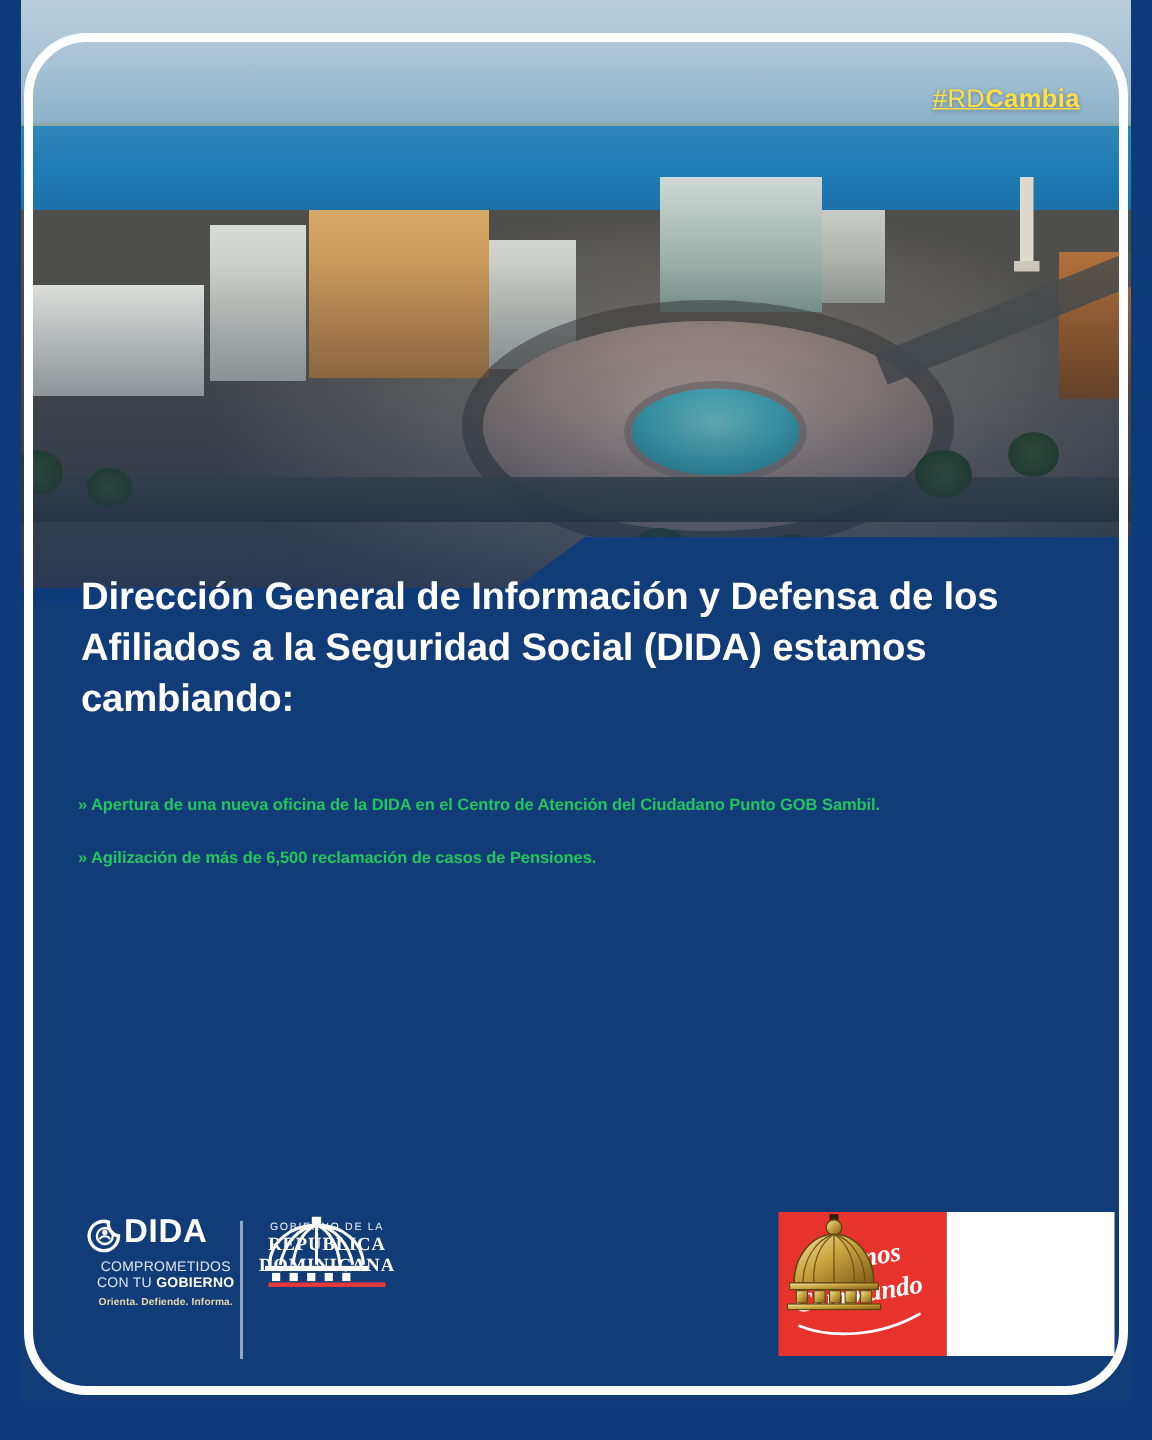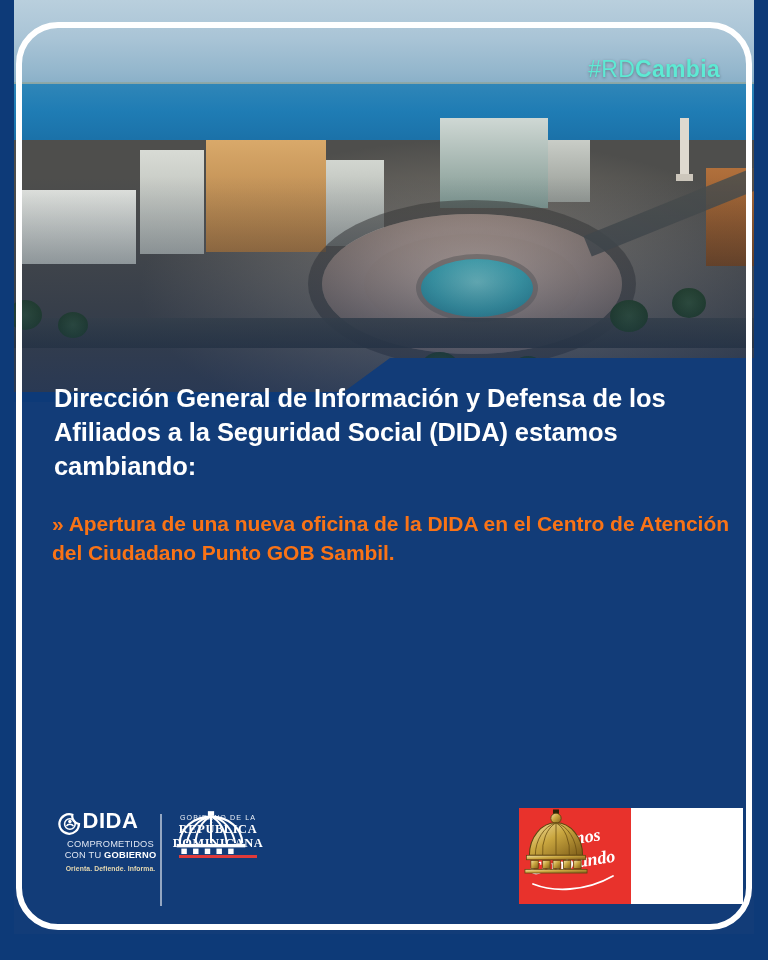--- a/index.html
+++ b/index.html
@@ -75,41 +75,42 @@
   .t5{left:420px;top:352px;width:40px;height:34px;}
   .t6{left:510px;top:356px;width:36px;height:30px;}
   .dusk{
     position:absolute;left:0;top:0;width:768px;height:392px;
     background:linear-gradient(180deg,rgba(10,30,60,0) 45%,rgba(10,32,70,.35) 80%,rgba(12,40,90,.55) 100%);
   }
 
   
   .hashtag{
     position:absolute;right:48px;top:56px;z-index:7;
-    color:#5eead4;font-size:23px;letter-spacing:.3px;
+    color:#fde047;font-size:17px;letter-spacing:.3px;
     text-shadow:0 1px 3px rgba(0,0,0,.35);
+    text-decoration:underline;
   }
   .hashtag .light{font-weight:400;}
   .hashtag .bold{font-weight:700;}
 
   
   .bluewrap{position:absolute;left:0;top:330px;width:640px;height:630px;z-index:5;}
   .bluewrap svg{position:absolute;left:0;top:0;}
   .panel-content{position:absolute;left:0;top:0;width:768px;height:630px;}
 
   .headline{
     position:absolute;left:54px;top:52px;width:676px;
     color:#ffffff;font-size:25.5px;font-weight:700;line-height:1.33;
     letter-spacing:-.1px;
   }
 
   .bullets{position:absolute;left:52px;top:180px;width:690px;}
   .bullet{
-    color:#f97316;font-size:21px;font-weight:700;line-height:1.38;
-    margin-bottom:15px;letter-spacing:-.05px;
+    color:#22c55e;font-size:11px;font-weight:700;line-height:1.38;
+    margin-bottom:15px;letter-spacing:-.05px;margin-top:20px;
   }
   .bullet .chev{font-weight:700;}
 
   
   .footer{position:absolute;left:0;top:470px;width:768px;height:160px;}
 
   .dida-block{position:absolute;left:58px;top:10px;width:105px;text-align:center;}
   .dida-row{display:flex;align-items:center;justify-content:center;gap:3px;}
   .dida-mark{width:28px;height:28px;flex:0 0 auto;}
   .dida-word{color:#fff;font-size:22px;font-weight:700;letter-spacing:.5px;line-height:1;}
@@ -183,20 +184,21 @@
   <div class="bluewrap">
     <svg width="768" height="630" viewBox="0 0 768 630" aria-hidden="true">
       <path d="M0,72 L330,72 L390,28 L768,28 L768,630 L0,630 Z" fill="#123c78"></path>
     </svg>
 
     <div class="panel-content">
       <div class="headline">Dirección General de Información y Defensa de los Afiliados a la Seguridad Social (DIDA) estamos cambiando:</div>
 
       <div class="bullets">
         <div class="bullet"><span class="chev">»</span><span> Apertura de una nueva oficina de la DIDA en el Centro de Atención del Ciudadano Punto GOB Sambil.</span></div>
+        <div class="bullet"><span class="chev">»</span><span> Agilización de más de 6,500 reclamación de casos de Pensiones.</span></div>
       </div>
 
       <div class="footer">
 
         <div class="dida-block">
           <div class="dida-row">
             <svg class="dida-mark" viewBox="0 0 40 40">
               <path d="M30 20a14 14 0 1 1-9.5-13.3A11.5 11.5 0 0 0 30 20z" fill="none" stroke="#fff" stroke-width="3.2"></path>
               <circle cx="17" cy="20" r="7.6" fill="none" stroke="#fff" stroke-width="2.2"></circle>
               <path d="M12 23c2-3.6 8-3.6 10 0" fill="none" stroke="#fff" stroke-width="2"></path>

